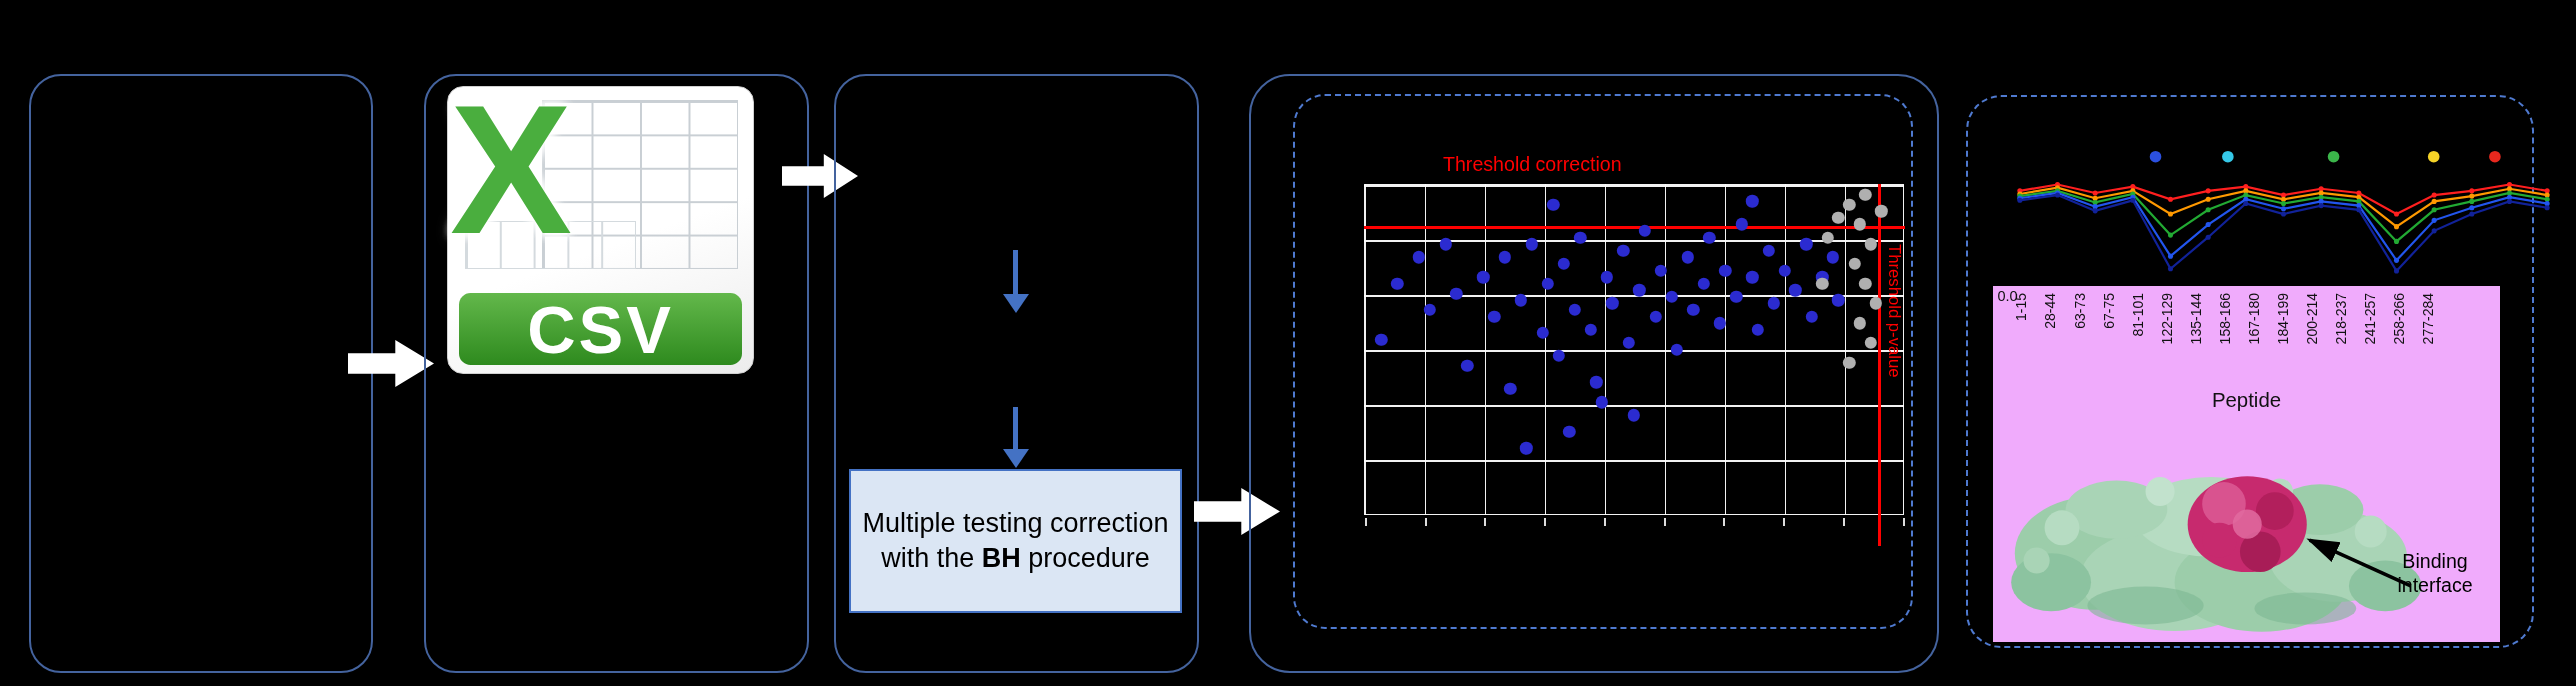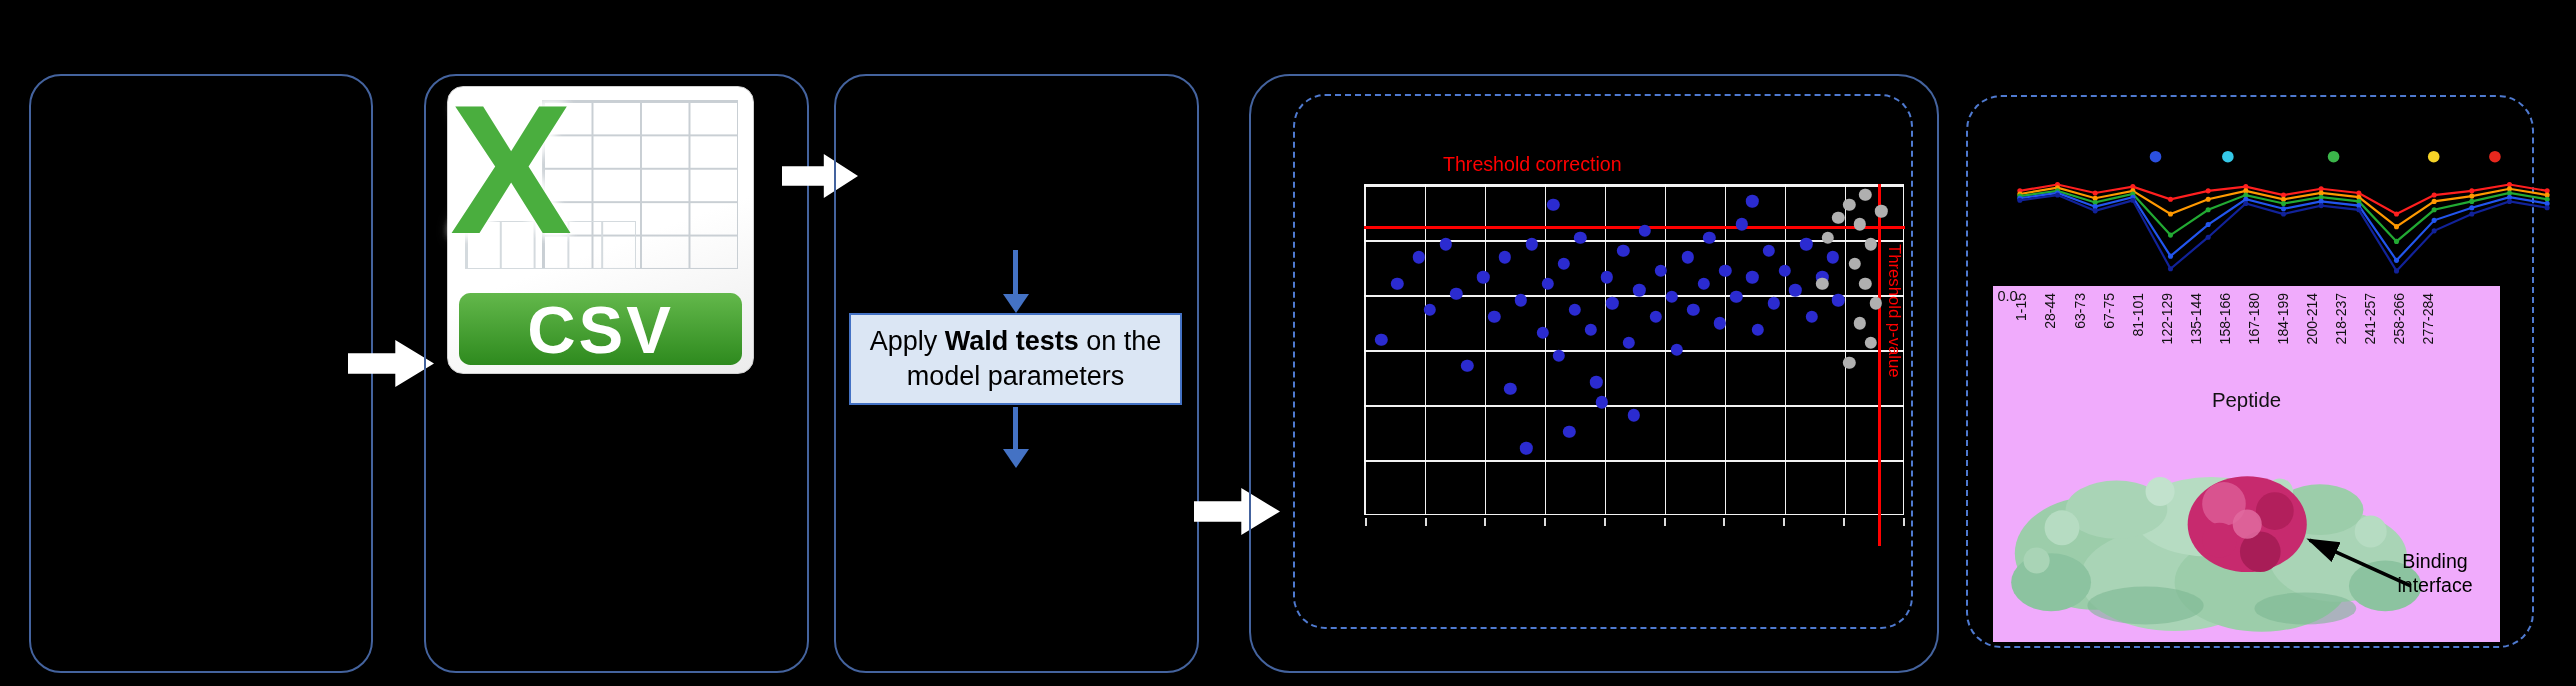--- a/index.html
+++ b/index.html
@@ -73,25 +73,25 @@
     <div id="csv-grid2"></div>
     <div id="csv-x">X</div>
     <div id="csv-banner">CSV</div>
   </div>
 
   <div class="harrow" id="arrow-2"></div>
 
   <div class="panel" id="panel-steps"></div>
   <div class="varrow" id="va-1"></div>
   <div class="varrow-head" id="vh-1"></div>
-  <div class="step" id="step-2">
-      <div><span>Apply </span><b>Wald tests</b><span> on the model parameters</span></div>
-    </div>
   <div class="varrow" id="va-2"></div>
   <div class="varrow-head" id="vh-2"></div>
+  <div class="step" id="step-3">
+      <div><span>Multiple testing correction with the </span><b>BH</b><span> procedure</span></div>
+    </div>
 
   <div class="harrow" id="arrow-3"></div>
 
   <div class="panel" id="panel-scatter"></div>
   <div id="scatter-dash"></div>
   <div id="thr-top">Threshold correction</div>
   <div id="scatter-plot">
     <div id="hline" style="top: 12.5%;"></div>
     <div id="vline" style="left: 95.3%;"></div>
   <div class="dot" style="left: 3%; top: 47%; background: rgb(43, 43, 208);"></div>

